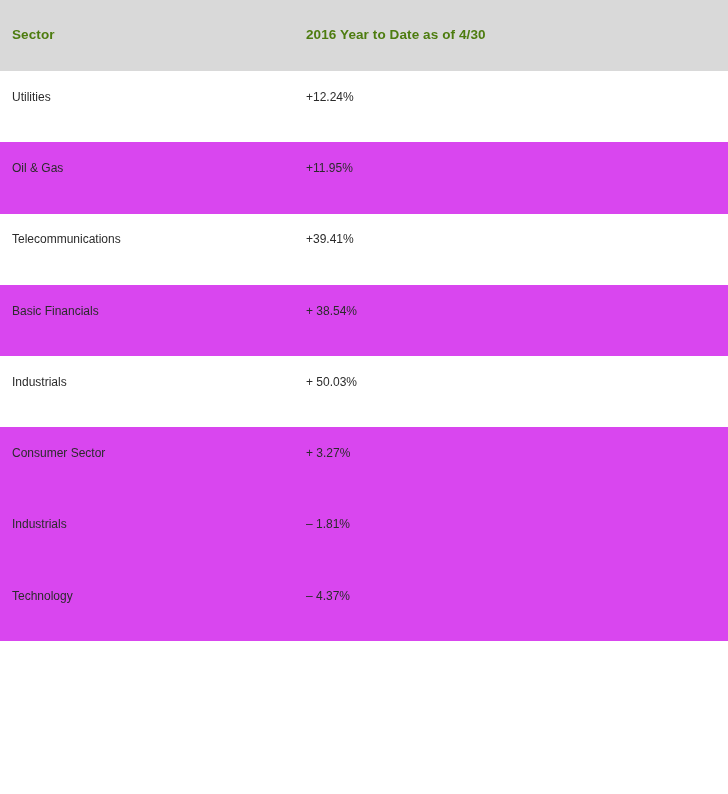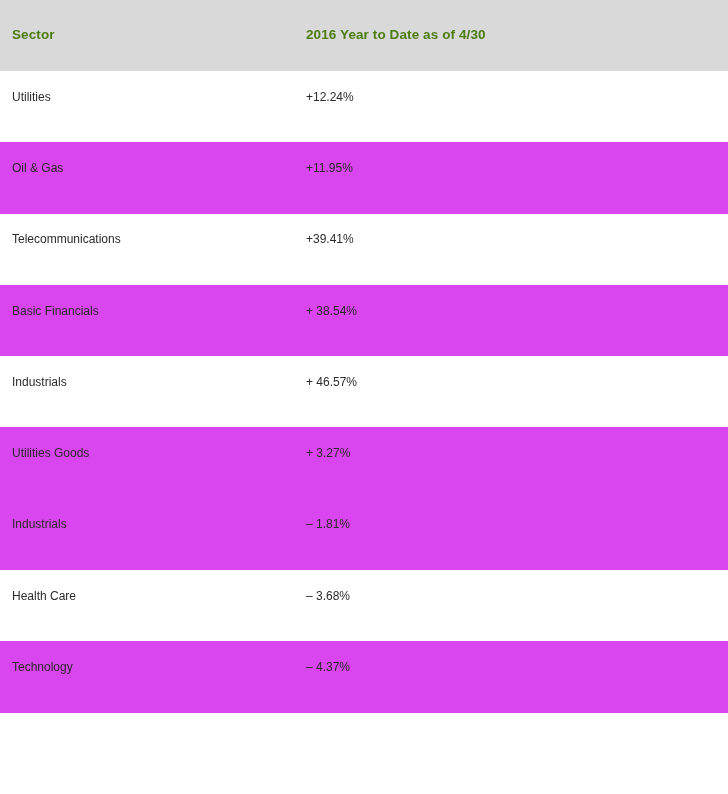--- a/index.html
+++ b/index.html
@@ -114,45 +114,37 @@
       </td>
       <td class="cell-value">
         <span class="cell-inner">+  38.54%</span>
       </td>
     </tr>
     <tr class="data-row band-light">
       <td class="cell-sector">
         <span class="cell-inner">Industrials</span>
       </td>
       <td class="cell-value">
-        <span class="cell-inner">+  46.57%</span>
+        <span class="cell-inner">+  50.03%</span>
       </td>
     </tr>
     <tr class="data-row band-dark">
       <td class="cell-sector">
-        <span class="cell-inner">Utilities Goods</span>
+        <span class="cell-inner">Consumer Sector</span>
       </td>
       <td class="cell-value">
         <span class="cell-inner">+  3.27%</span>
       </td>
     </tr>
     <tr class="data-row band-dark">
       <td class="cell-sector">
         <span class="cell-inner">Industrials</span>
       </td>
       <td class="cell-value">
         <span class="cell-inner">–   1.81%</span>
-      </td>
-    </tr>
-    <tr class="data-row band-light">
-      <td class="cell-sector">
-        <span class="cell-inner">Health Care</span>
-      </td>
-      <td class="cell-value">
-        <span class="cell-inner">–   3.68%</span>
       </td>
     </tr>
     <tr class="data-row band-dark">
       <td class="cell-sector">
         <span class="cell-inner">Technology</span>
       </td>
       <td class="cell-value">
         <span class="cell-inner">–   4.37%</span>
       </td>
     </tr>

